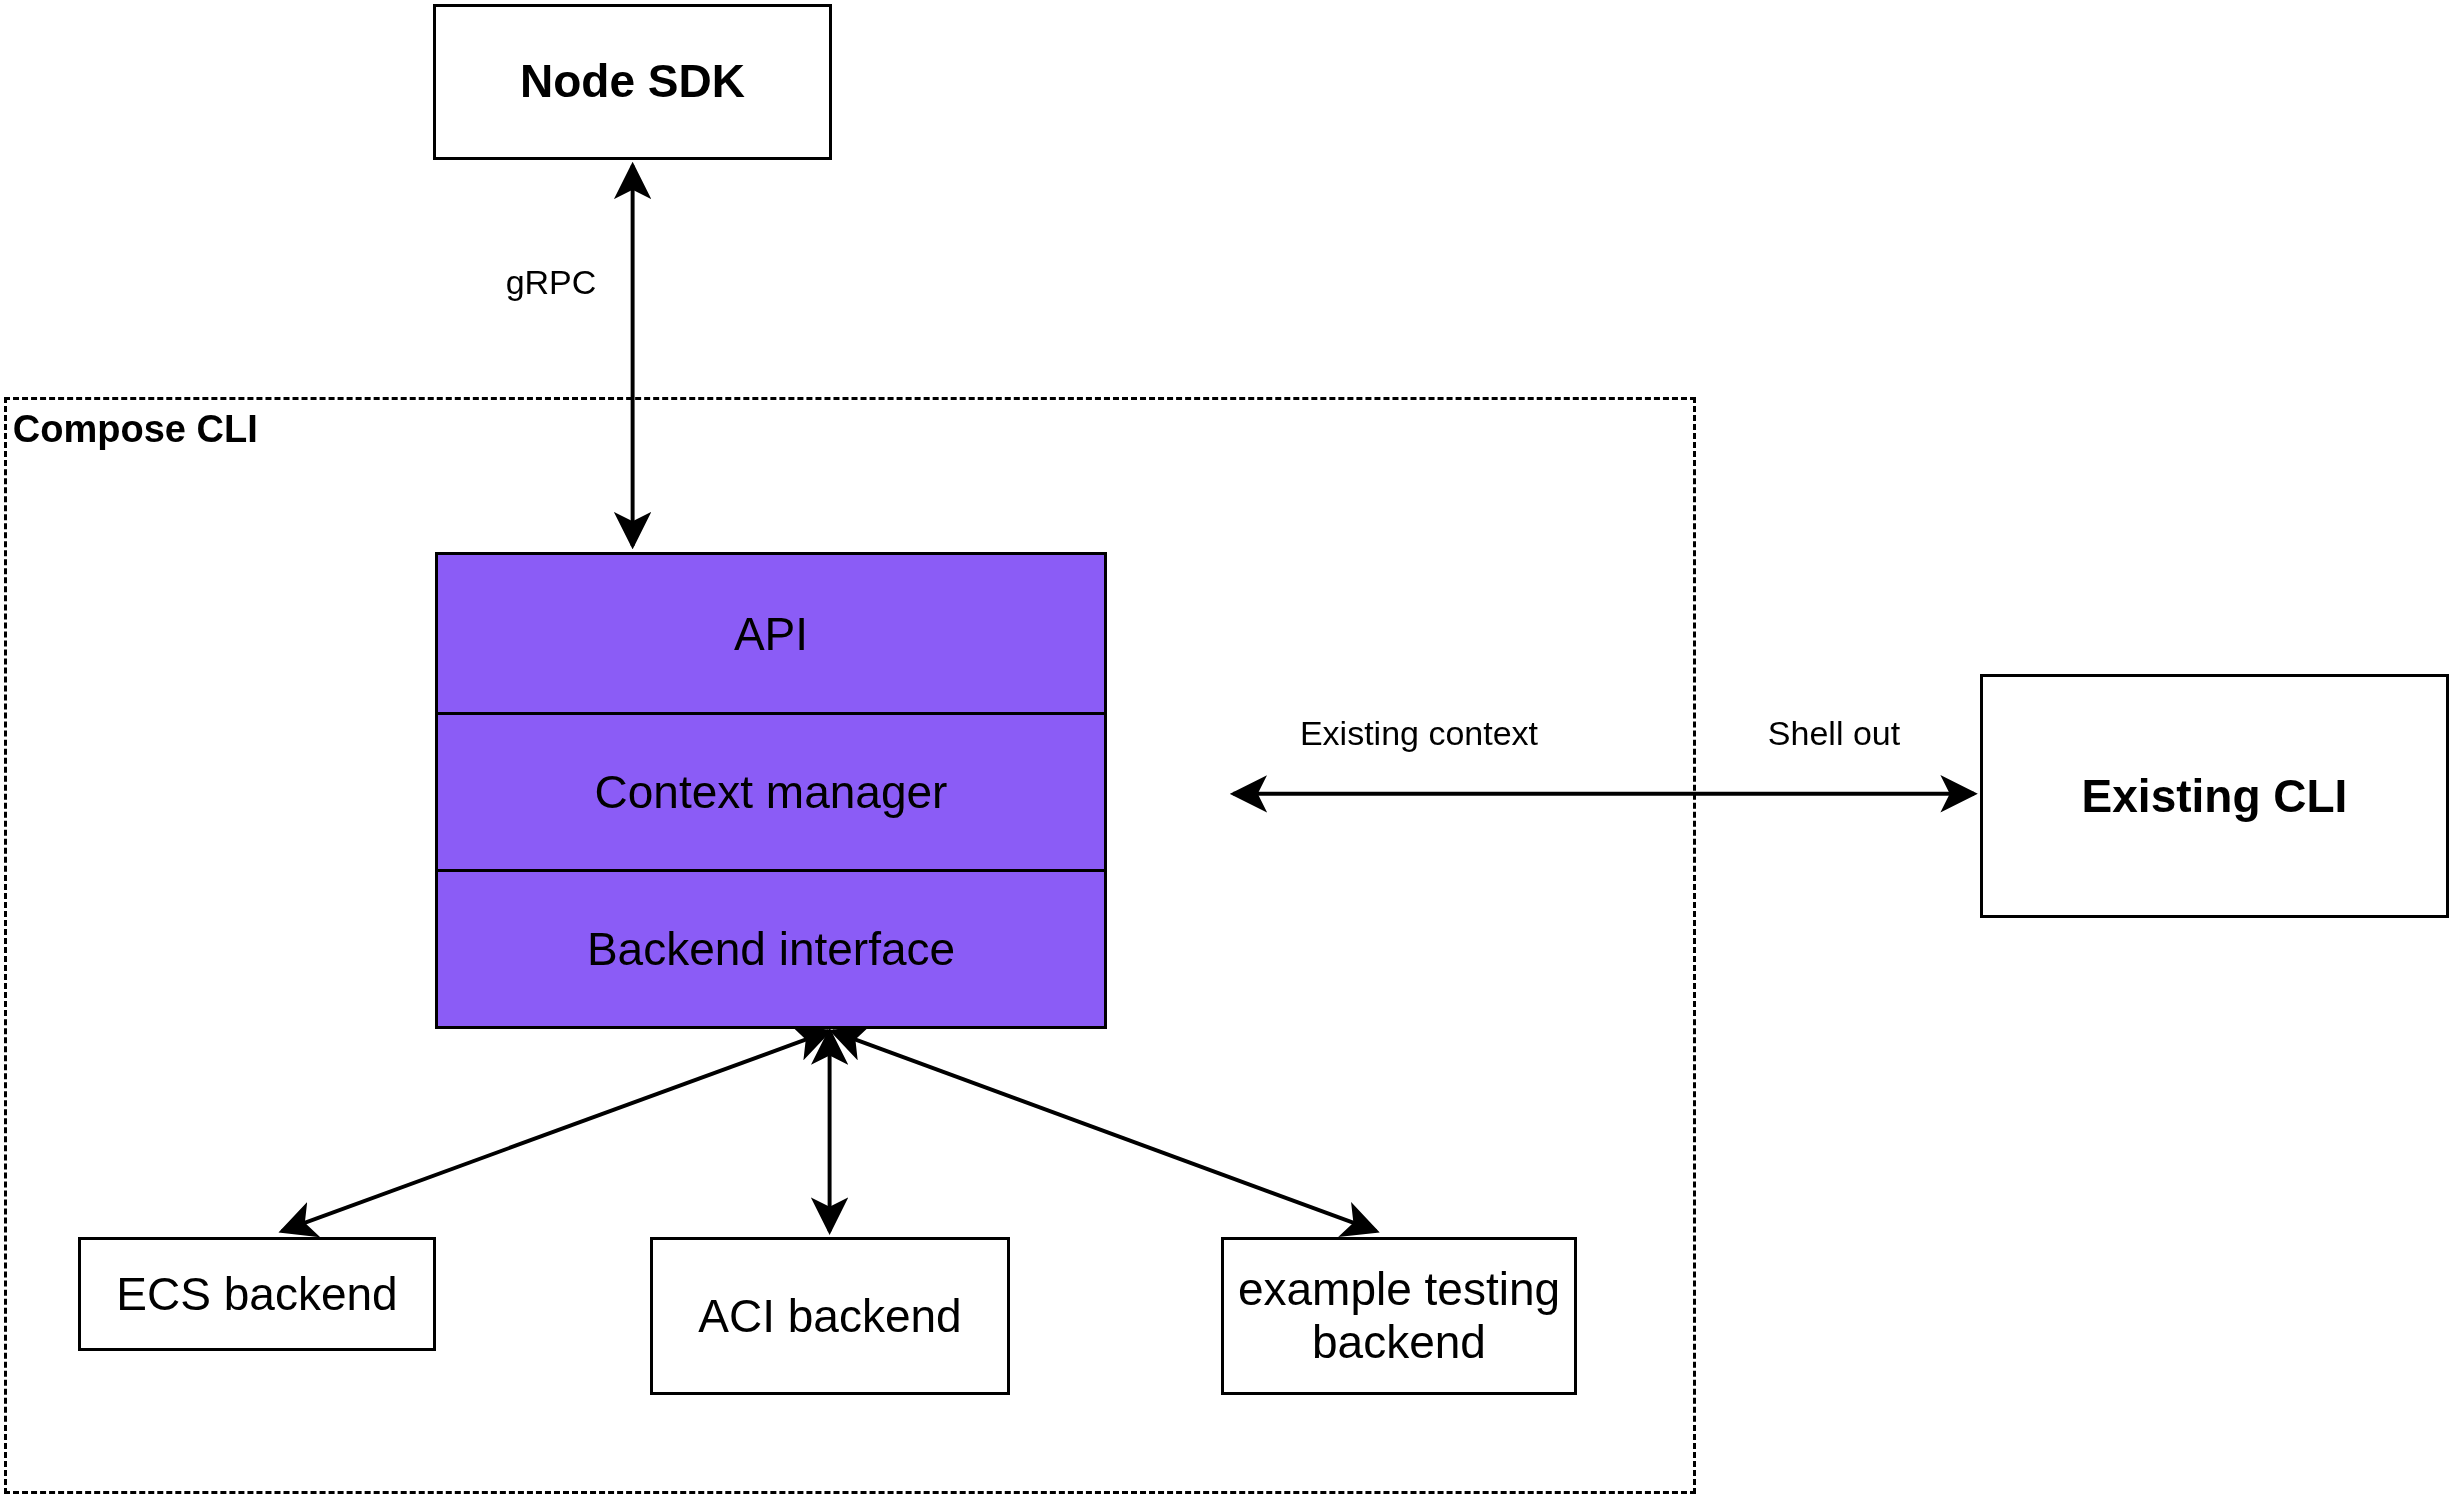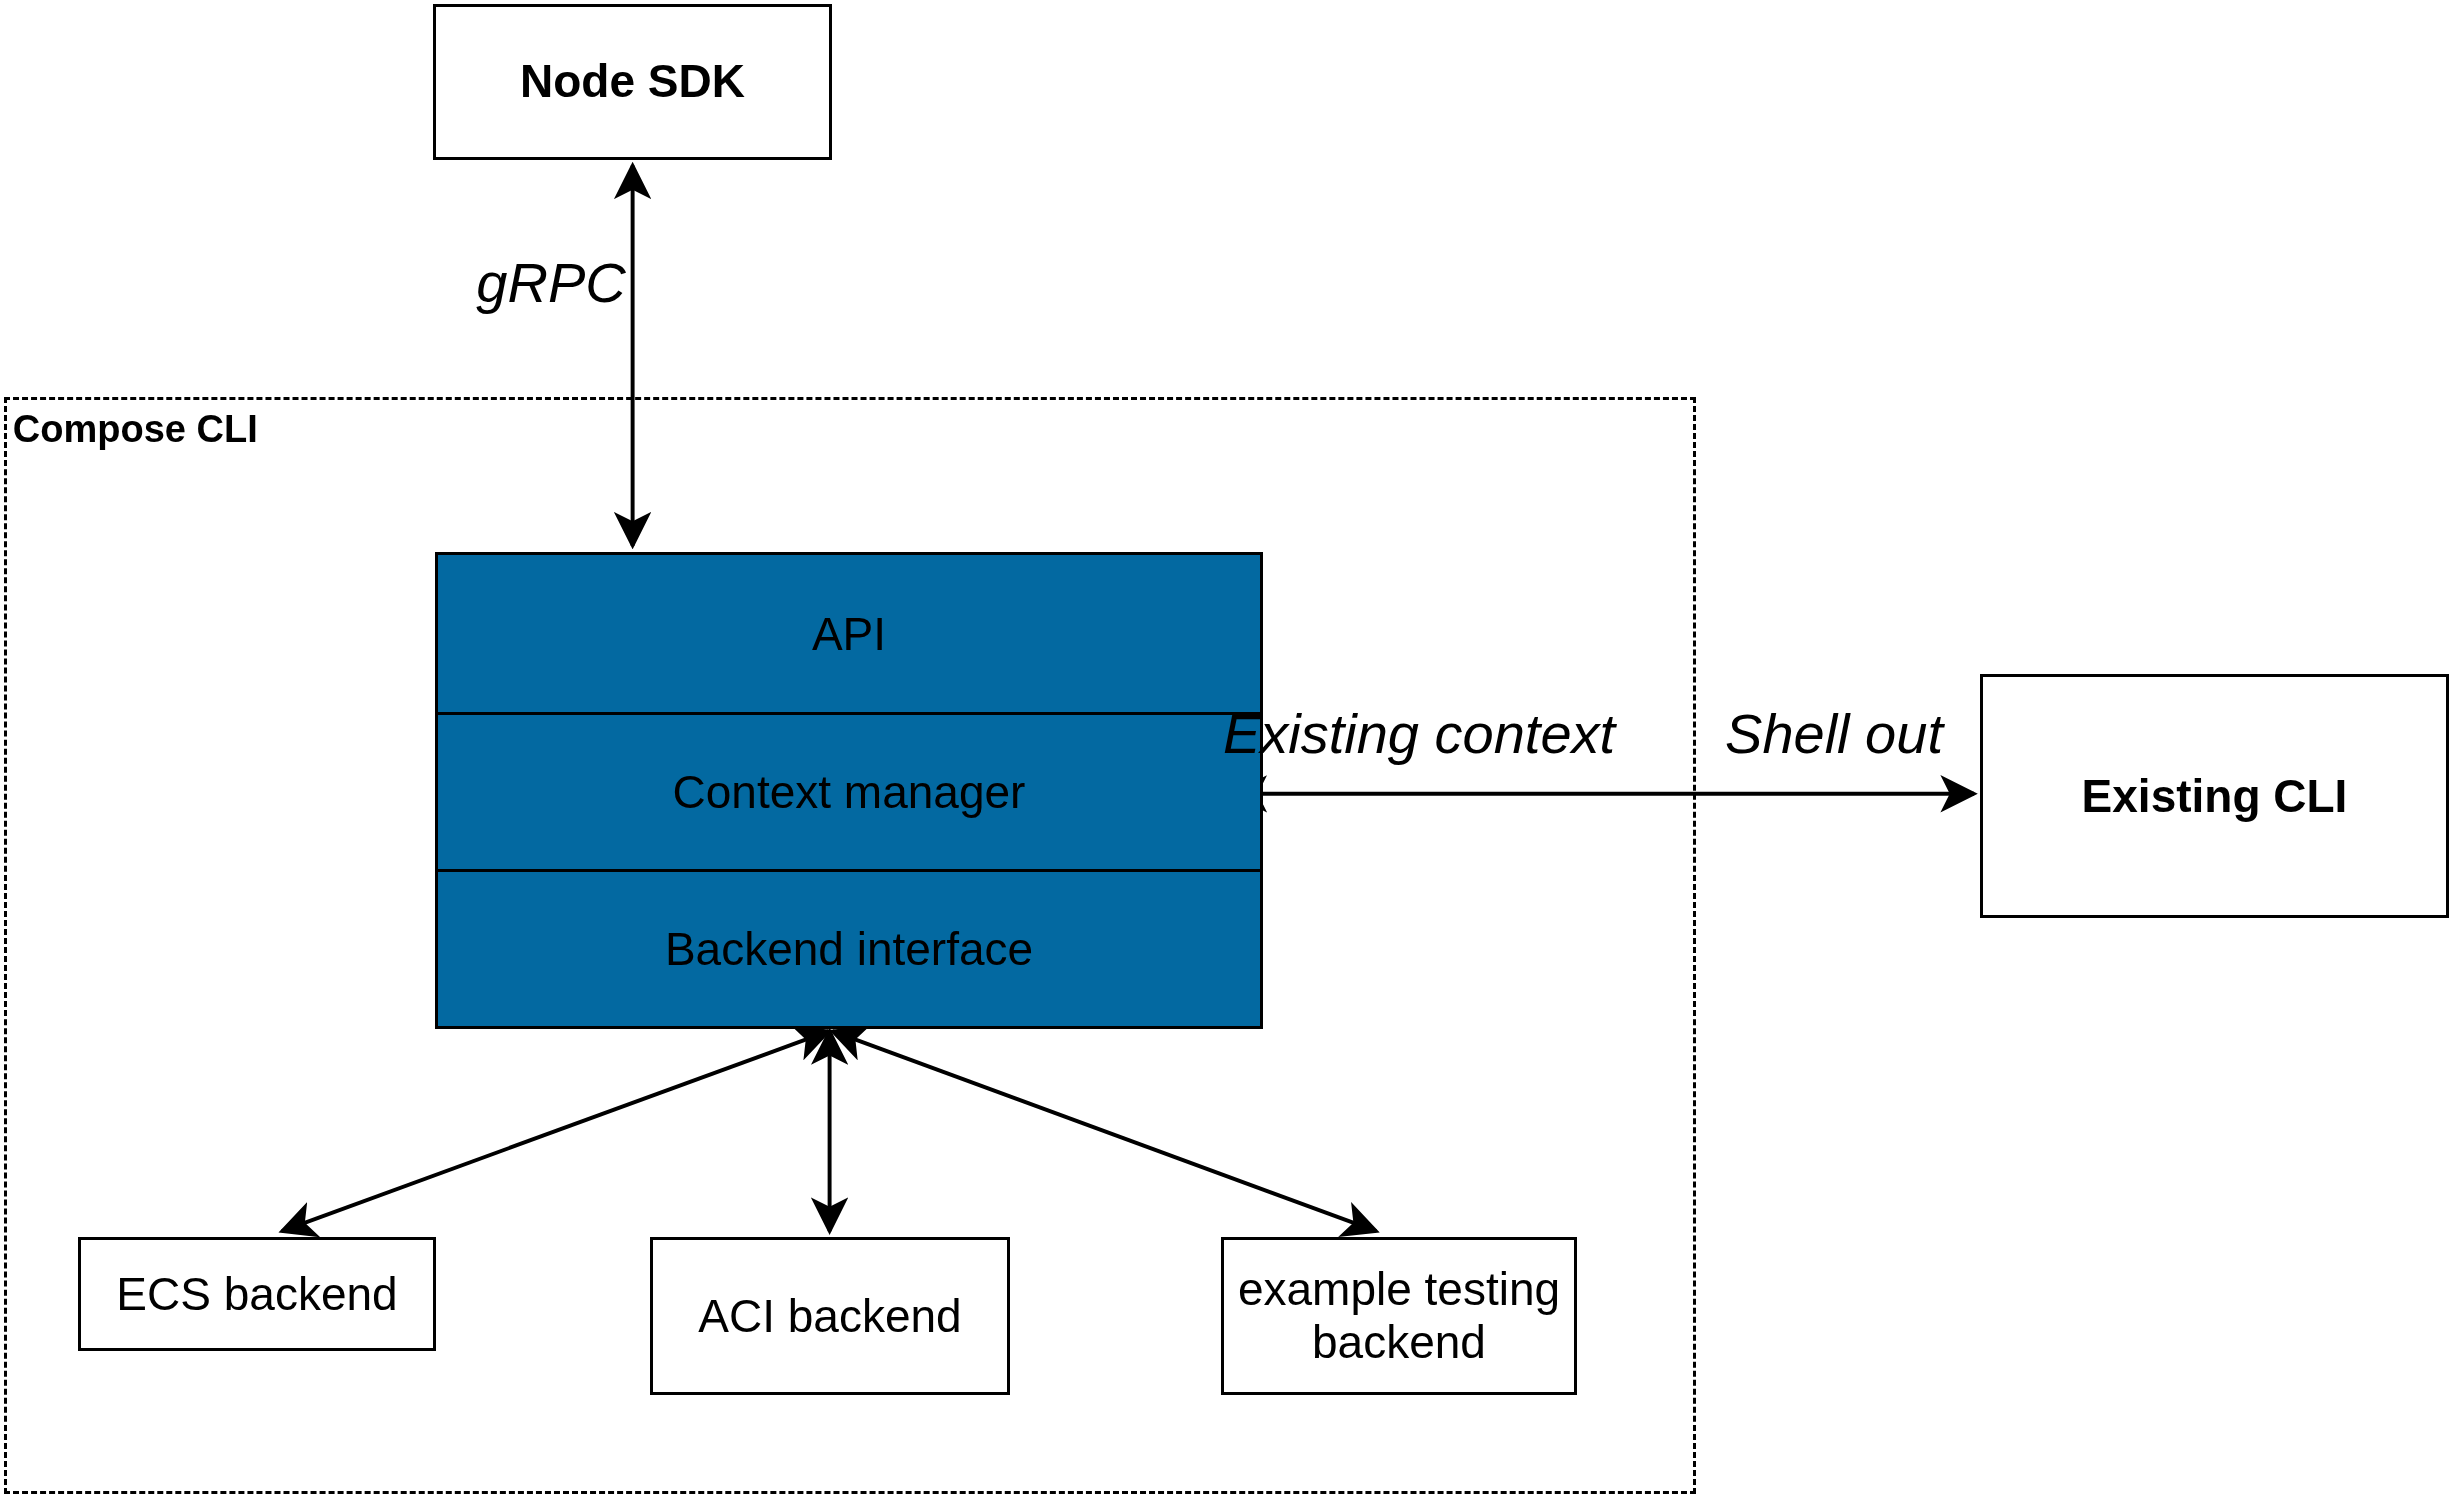--- a/index.html
+++ b/index.html
@@ -56,24 +56,24 @@
     left: 5.9px; top: 7.9px;
     font-size: 38px;
     font-weight: bold;
     white-space: nowrap;
   }
 
   
   .compound {
     position: absolute;
     left: 435px; top: 552px;
-    width: 828px; height: 477px;
+    width: 672px; height: 477px;
     border: 3.9px solid #000000;
     box-sizing: border-box;
-    background: #0369a1;
+    background: #8b5cf6;
     display: grid;
     grid-template-rows: 1fr 1fr 1fr;
   }
   .compound .row {
     display: flex;
     align-items: stretch;
   }
   .compound .row + .row { border-top: 3.9px solid #000000; }
   .compound .cell {
     flex: 1 1 50%;
@@ -97,24 +97,23 @@
   
   .ecs-backend { left: 78px; top: 1237px; width: 358px; height: 114px; }
   .aci-backend { left: 650px; top: 1237px; width: 360px; height: 158px; }
   .testing-backend { left: 1221px; top: 1237px; width: 356px; height: 158px; padding: 0 0; }
   .testing-backend span { display: inline-block; max-width: 340px; }
 
   
   .edge-label {
     position: absolute;
     transform: translate(-50%, -50%);
-    font-size: 56px;
+    font-size: 34px;
     white-space: nowrap;
     background: transparent;
-    font-style: italic;
   }
   .grpc-label { left: 551px; top: 282px; }
   .existing-context-label { left: 1419px; top: 733px; }
   .shell-out-label { left: 1834px; top: 733px; }
 </style>
 </head>
 <body>
 
 <div class="canvas">
 

